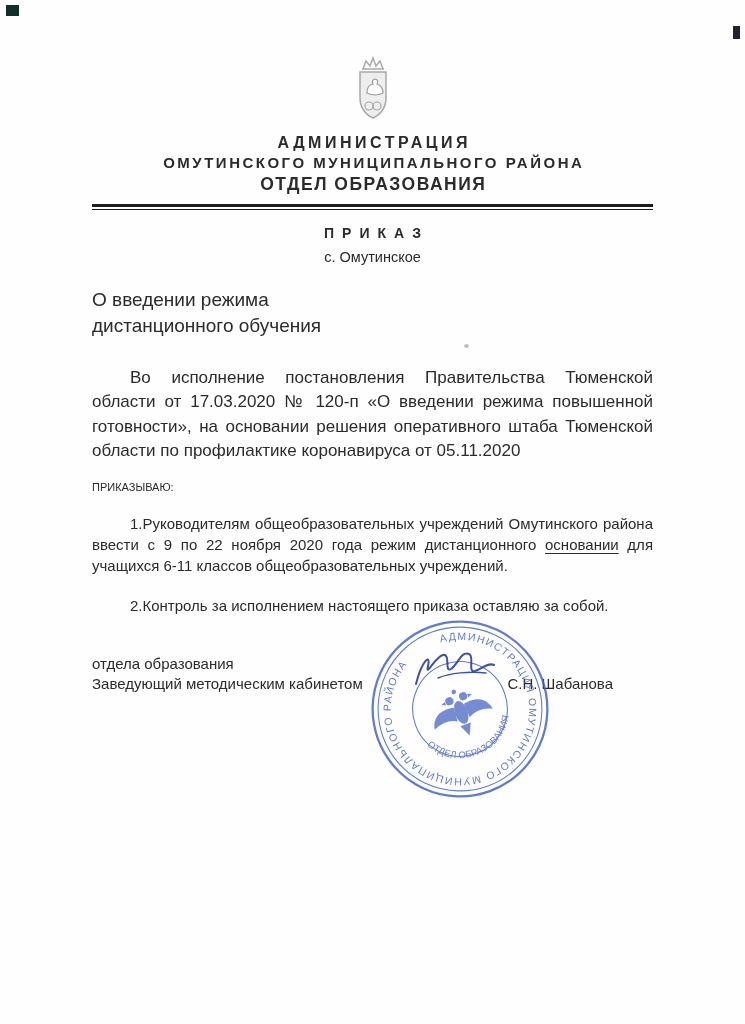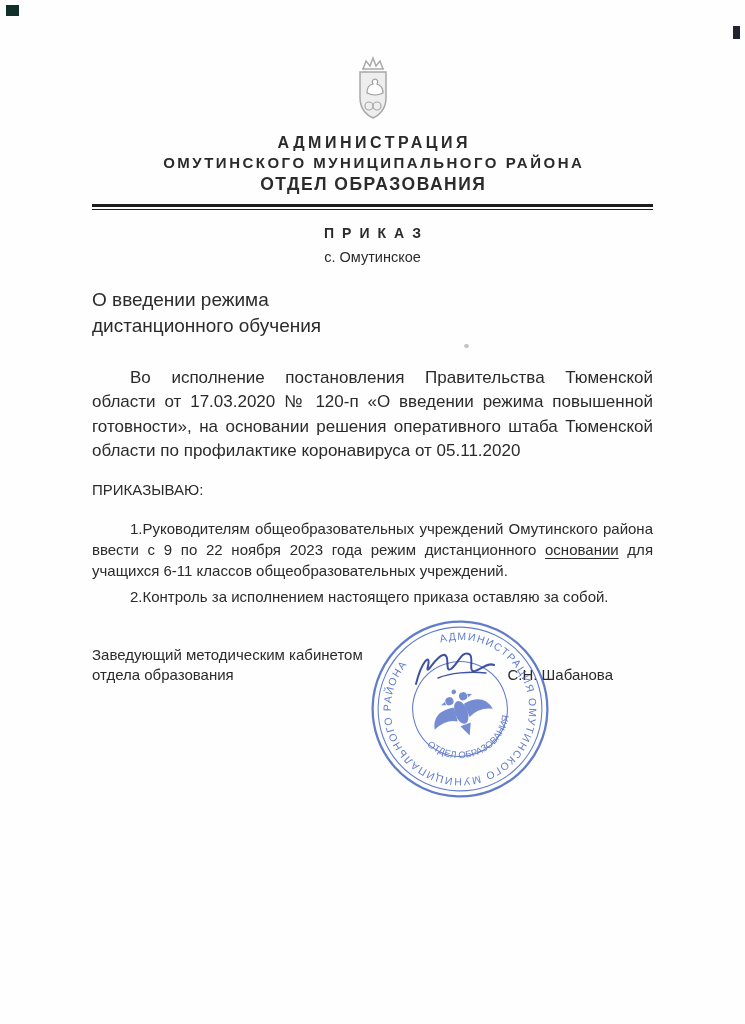--- a/index.html
+++ b/index.html
@@ -32,24 +32,24 @@
   .doc-title { text-align: center; font-weight: bold; font-size: 14px;
                letter-spacing: 8px; text-indent: 8px; margin-top: 15px; }
 
   .meta { display: flex; justify-content: space-between; margin-top: 17px; font-size: 15px; }
   .place { text-align: center; font-size: 14.5px; margin-top: 8px; }
 
   .subject { margin-top: 22px; font-size: 19px; line-height: 1.35; width: 262px; }
 
   .bodypar { margin-top: 28px; font-size: 17px; line-height: 1.42;
              text-align: justify; text-indent: 38px; }
-  .orders { margin-top: 18px; font-size: 15px; }
+  .orders { margin-top: 18px; font-size: 11px; }
   .item { font-size: 15px; line-height: 1.42; text-indent: 38px; }
   .item1 { margin-top: 20px; text-align: justify; }
-  .item2 { margin-top: 4px; }
+  .item2 { margin-top: 18px; }
   .u-line { text-decoration: underline; text-underline-offset: 3px; }
 
   .signrow { display: flex; justify-content: space-between; margin-top: 38px;
              font-size: 15px; line-height: 1.35; }
   .signname { align-self: flex-end; margin-right: 40px; white-space: nowrap; }
 
   .stamp { position: absolute; left: 369px; top: 618px; width: 182px; height: 182px;
            transform: rotate(-20deg); opacity: 0.82; z-index: 2; }
   .sig   { position: absolute; left: 408px; top: 642px; z-index: 3; opacity: 0.9; }
 </style>
@@ -86,28 +86,28 @@
     <div class="doc-title">ПРИКАЗ</div>
 
     <div class="place">с. Омутинское</div>
 
     <div class="subject">О введении режима дистанционного обучения</div>
 
     <div class="bodypar">Во исполнение постановления Правительства Тюменской области от 17.03.2020 № 120-п «О введении режима повышенной готовности», на основании решения оперативного штаба Тюменской области по профилактике коронавируса от 05.11.2020</div>
 
     <div class="orders">ПРИКАЗЫВАЮ:</div>
 
-    <div class="item item1"><span>1.Руководителям общеобразовательных учреждений Омутинского района ввести с 9 по 22 ноября 2023 года режим дистанционного </span><span class="u-line">основании</span><span> для учащихся 6-11 классов общеобразовательных учреждений.</span></div>
+    <div class="item item1"><span>1.Руководителям общеобразовательных учреждений Омутинского района ввести с 9 по 22 ноября 2020 года режим дистанционного </span><span class="u-line">основании</span><span> для учащихся 6-11 классов общеобразовательных учреждений.</span></div>
 
     <div class="item item2">2.Контроль за исполнением настоящего приказа оставляю за собой.</div>
 
     <div class="signrow">
       <div>
+        <div>отдела образования</div>
         <div>Заведующий методическим кабинетом</div>
-        <div>отдела образования</div>
       </div>
       <div class="signname">С.Н. Шабанова</div>
     </div>
 
   </div>
 
   <svg class="stamp" viewBox="0 0 200 200">
     <g stroke="#4060c2" fill="none">
       <circle cx="100" cy="100" r="96" stroke-width="2.5"></circle>
       <circle cx="100" cy="100" r="90" stroke-width="1.2"></circle>

